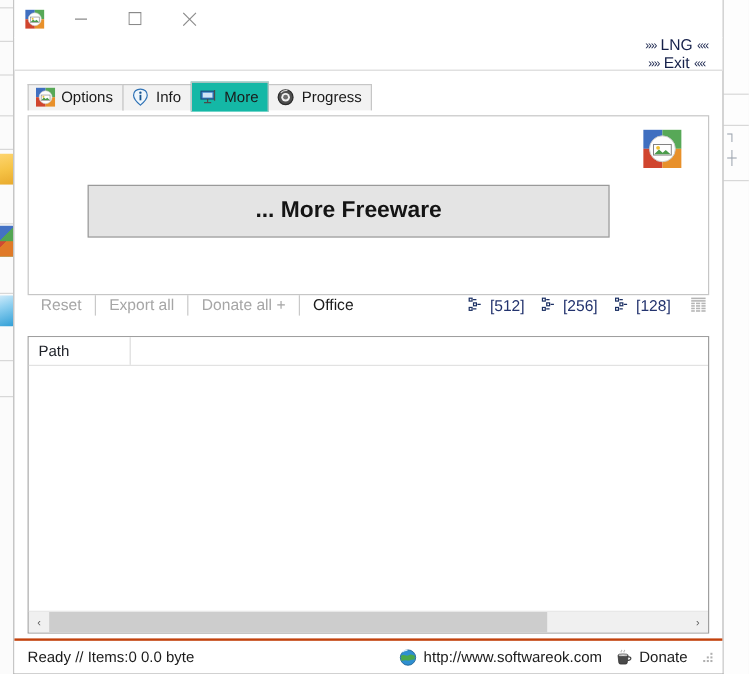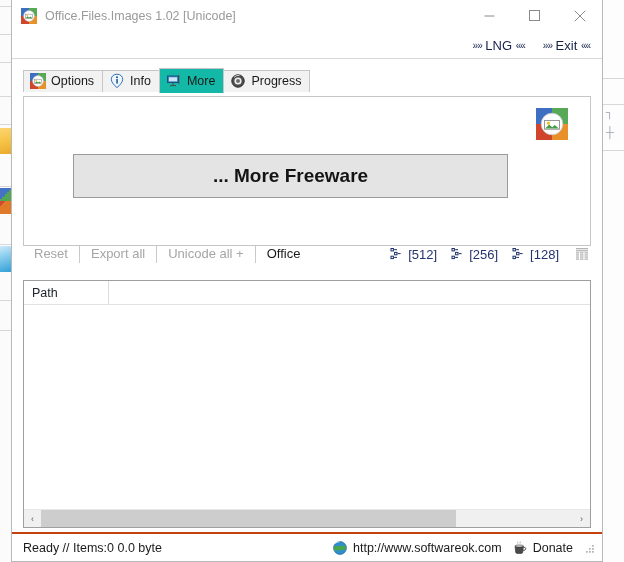--- a/index.html
+++ b/index.html
@@ -143,20 +143,21 @@
   .hdr-link .chev {
     font-size: 10px;
     vertical-align: 1px;
     letter-spacing: -1px;
   }
   #hdr-right {
     margin-left: auto;
     margin-right: 12px;
     display: flex;
     align-items: center;
+    flex-direction: column;
   }
 
   
   #tabstrip {
     height: 25px;
     min-height: 25px;
     margin: 9px 0 4px 11px;
     display: flex;
     align-items: center;
     position: relative;
@@ -422,21 +423,20 @@
         <rect x="0" y="0" width="8" height="8" fill="#3f6fc0"></rect>
         <rect x="8" y="0" width="8" height="8" fill="#57a857"></rect>
         <rect x="0" y="8" width="8" height="8" fill="#d0452e"></rect>
         <rect x="8" y="8" width="8" height="8" fill="#e8902a"></rect>
         <circle cx="8" cy="8" r="5.4" fill="#fdfdfd" stroke="#c9c9c9" stroke-width="0.5"></circle>
         <rect x="4.3" y="6.2" width="7.4" height="4.4" fill="#ffffff" stroke="#7d7d7d" stroke-width="0.5"></rect>
         <circle cx="6.2" cy="7.6" r="0.8" fill="#f2c12e"></circle>
         <path d="M4.6 10.3 L6.6 8.3 L8.1 9.6 L9.4 8.5 L11.4 10.3 Z" fill="#4a9b4a"></path>
       </svg>
     </span>
-    <span id="title-text">Office.Files.Images 1.02 [Unicode]</span>
     <span class="win-btn">
       <svg width="11" height="11" viewBox="0 0 11 11">
           <line x1="0.5" y1="6" x2="10.5" y2="6" stroke="#8a8a8a" stroke-width="1"></line>
         </svg>
     </span>
     <span class="win-btn">
       <svg width="11" height="11" viewBox="0 0 11 11">
           <rect x="0.5" y="0.5" width="10" height="10" fill="none" stroke="#8a8a8a" stroke-width="1"></rect>
         </svg>
     </span>
@@ -530,21 +530,21 @@
     <div id="more-freeware">
       <span>... More Freeware</span>
     </div>
   </div>
 
   <div id="toolbar">
     <span class="tb-btn">Reset</span>
     <span class="tb-sep"></span>
     <span class="tb-btn">Export all</span>
     <span class="tb-sep"></span>
-    <span class="tb-btn">Unicode all +</span>
+    <span class="tb-btn">Donate all +</span>
     <span class="tb-sep"></span>
     <span class="tb-btn enabled">Office</span>
 
     <span id="tb-right">
       <span class="size-btn">
         <span class="sico">
           <svg width="14" height="14" viewBox="0 0 14 14">
             <rect x="1" y="1.5" width="2.4" height="2.4" fill="none" stroke="#1b2f63" stroke-width="1"></rect>
             <line x1="4.2" y1="2.7" x2="7" y2="2.7" stroke="#1b2f63" stroke-width="1"></line>
             <rect x="4.6" y="5.4" width="2.4" height="2.4" fill="none" stroke="#1b2f63" stroke-width="1"></rect>

